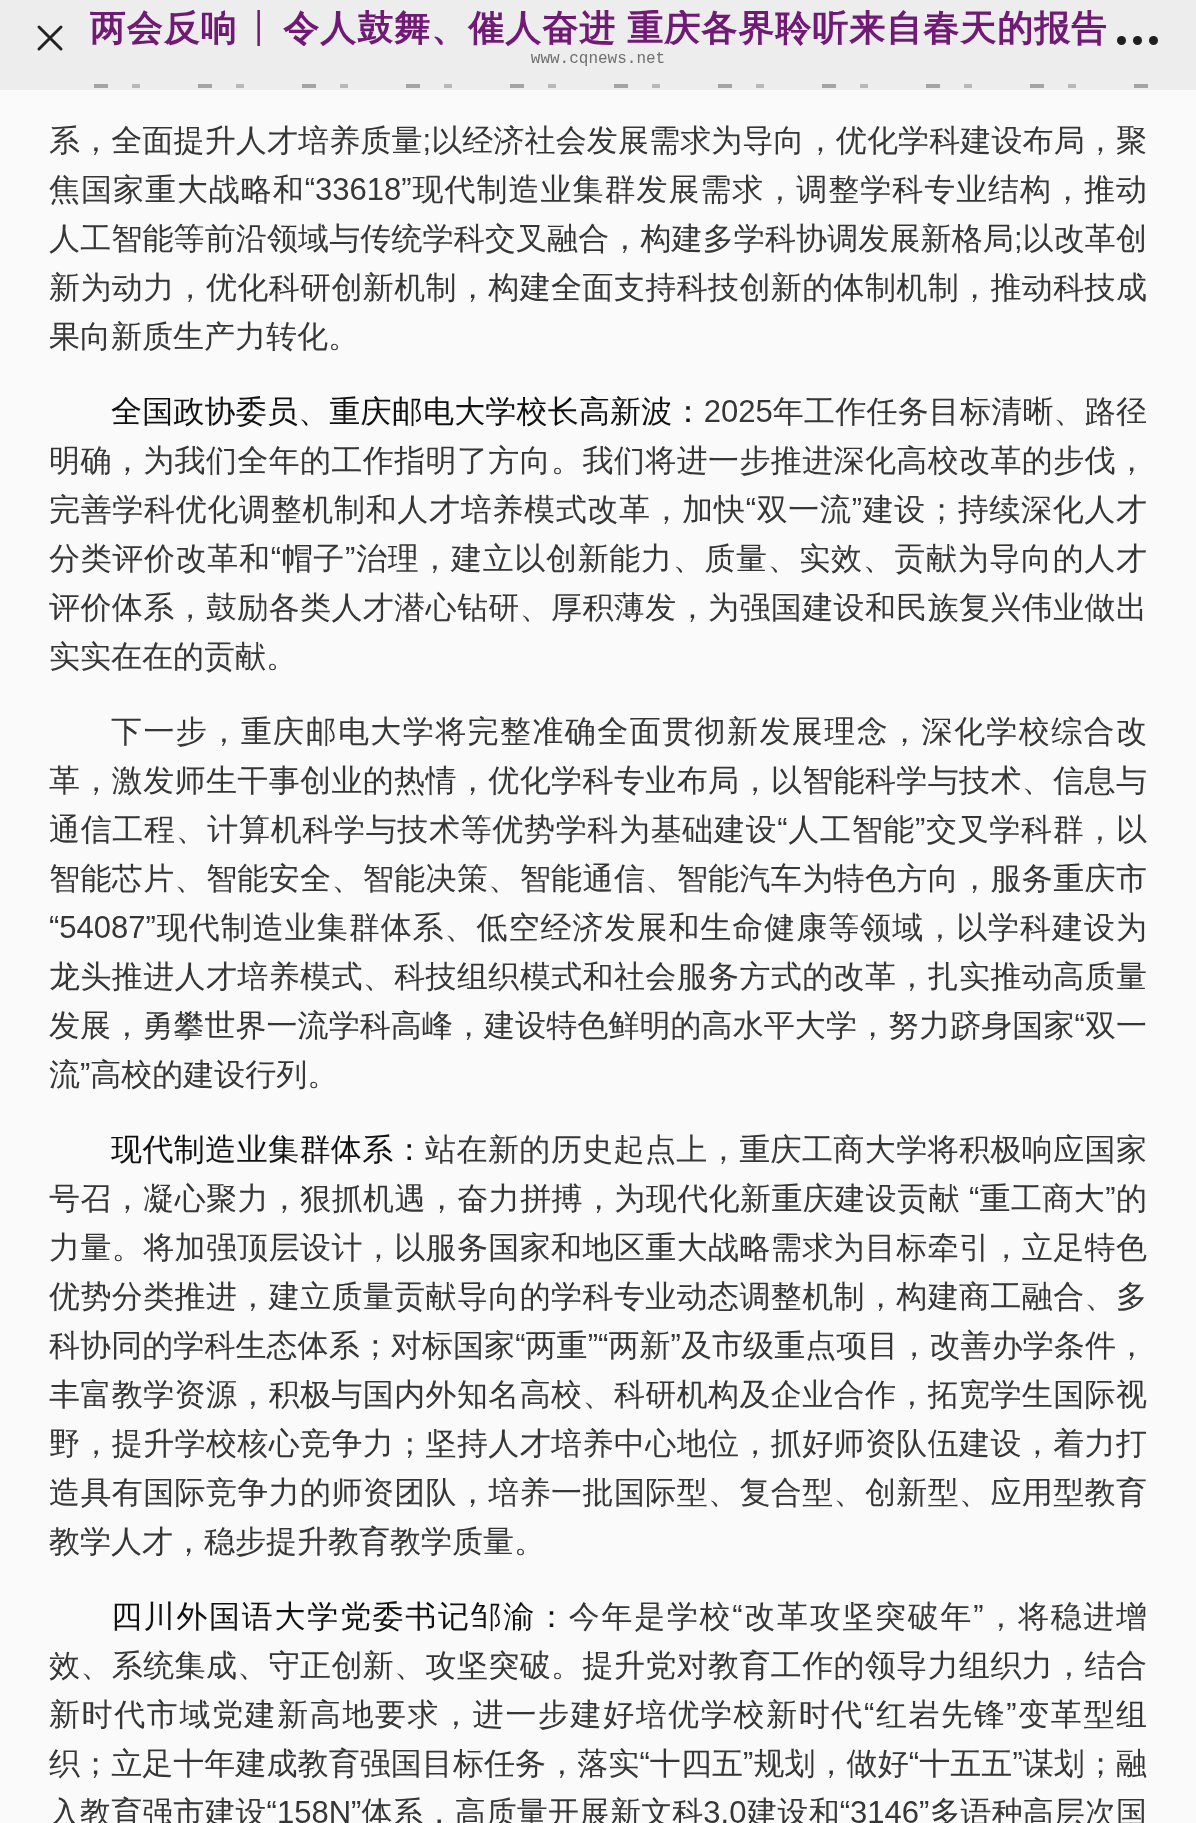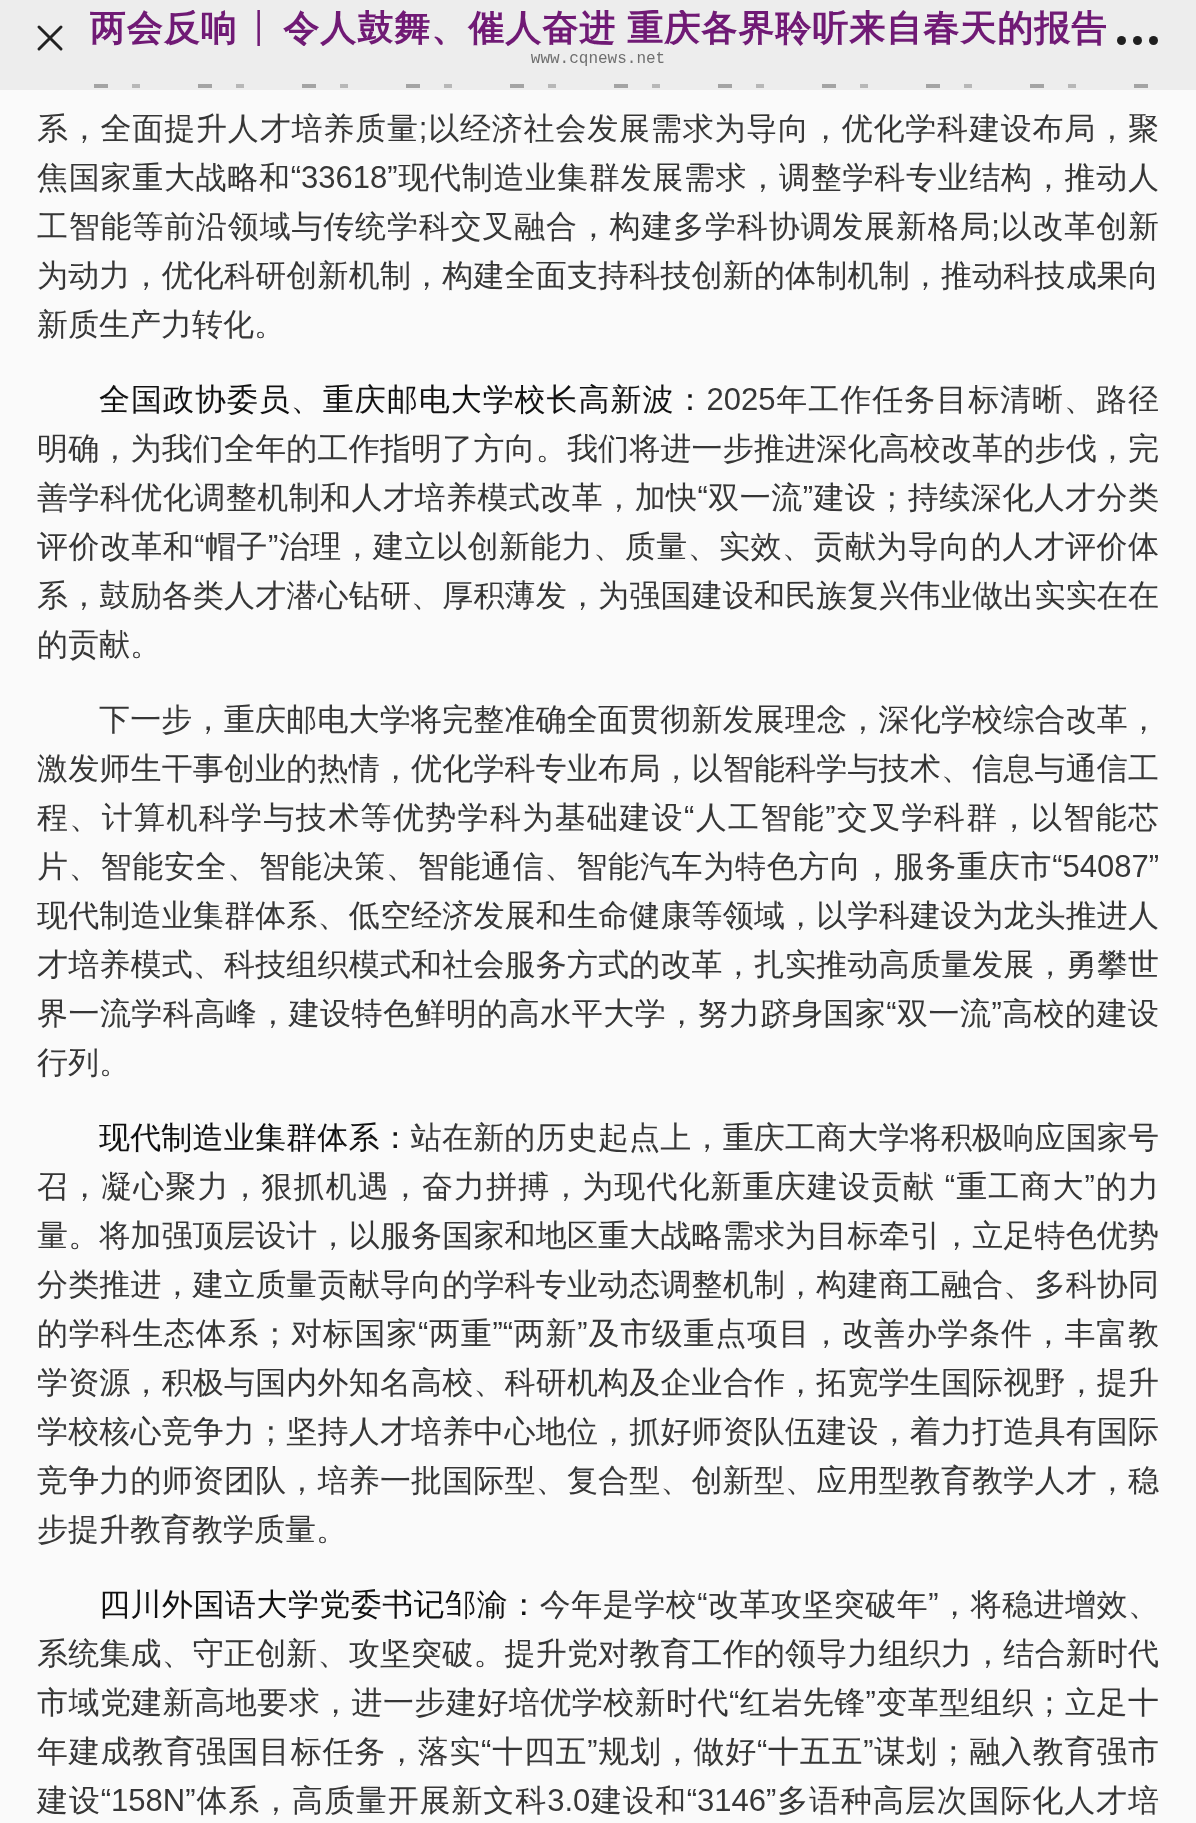--- a/index.html
+++ b/index.html
@@ -46,21 +46,21 @@
       transparent 0 58px, rgba(70,70,70,.55) 58px 72px,
       transparent 72px 96px, rgba(70,70,70,.4) 96px 104px);
     opacity:.8;
   }
   
   .article{
     padding:14px 37px 0 37px;
     font-size:31px;line-height:49px;color:#363636;
     text-align:justify;
   }
-  .article p{margin:0;}
+  .article p{margin:12px;}
   .article p + p{margin-top:26px;}
   .article p.indent{text-indent:2em;}
   .article b{font-weight:400;color:#111;}
 </style>
 </head>
 <body>
 
 <div class="chrome">
   <button class="close-btn" aria-label="close">
     <svg width="32" height="32" viewBox="0 0 32 32">

